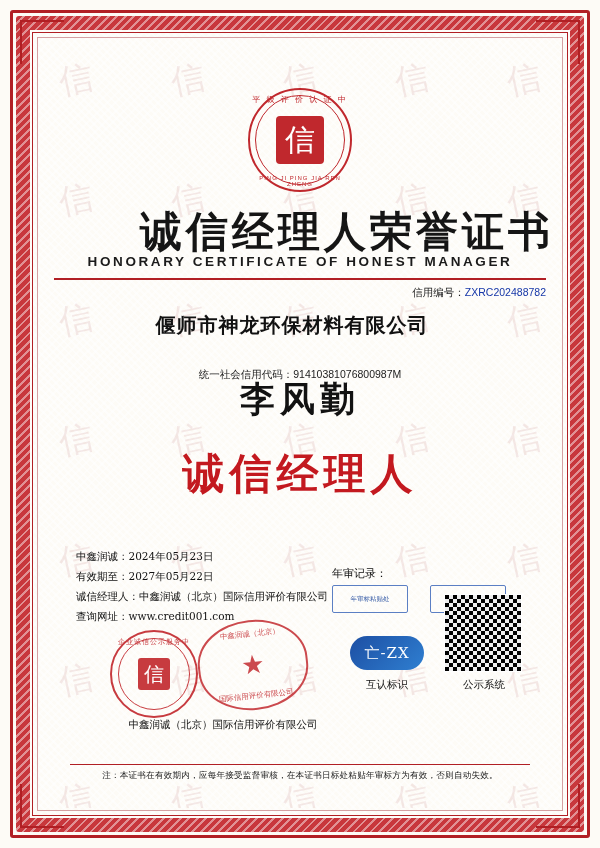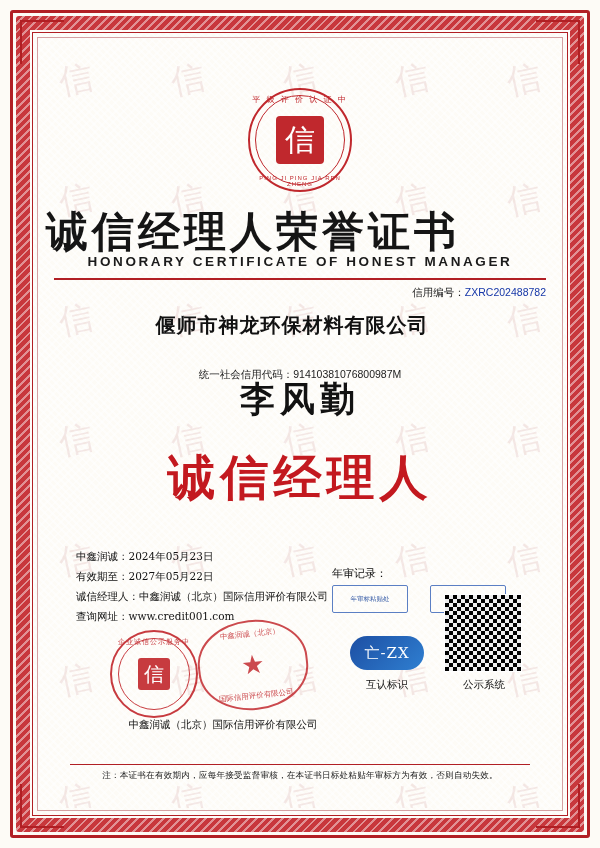--- a/index.html
+++ b/index.html
@@ -157,21 +157,21 @@
     letter-spacing: 2px;
   }
   .seal-arc-top { top: 6px; }
   .seal-arc-bottom { bottom: 5px; font-size: 6px; letter-spacing: 1px; }
 
   
   .title-cn {
     position: absolute;
     left: 0; right: 0;
     top: 158px;
-    text-align: left;
+    text-align: right;
     font-family: "DejaVu Serif", serif;
     font-weight: bold;
     font-size: 42px;
     letter-spacing: 4px;
     color: #151515;
   }
   .title-en {
     position: absolute;
     left: 0; right: 0;
     top: 208px;
@@ -230,21 +230,21 @@
     letter-spacing: 5px;
     color: #121212;
   }
   .honor {
     position: absolute;
     left: 0; right: 0;
     top: 400px;
     text-align: center;
     font-family: "DejaVu Serif", serif;
     font-weight: bold;
-    font-size: 48px;
+    font-size: 42px;
     letter-spacing: 5px;
     color: #c3191f;
   }
 
   
   .details {
     position: absolute;
     left: 30px;
     top: 500px;
     width: 250px;

